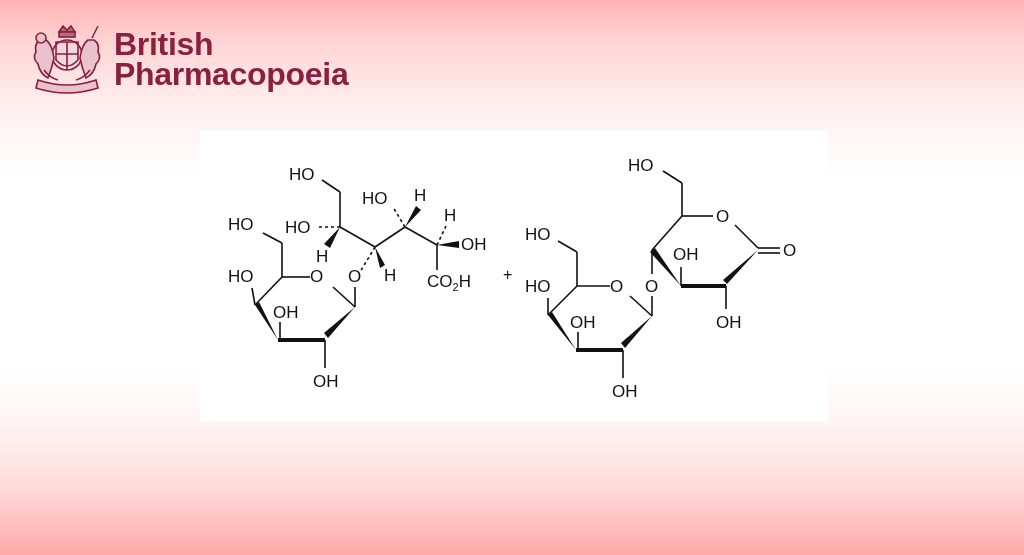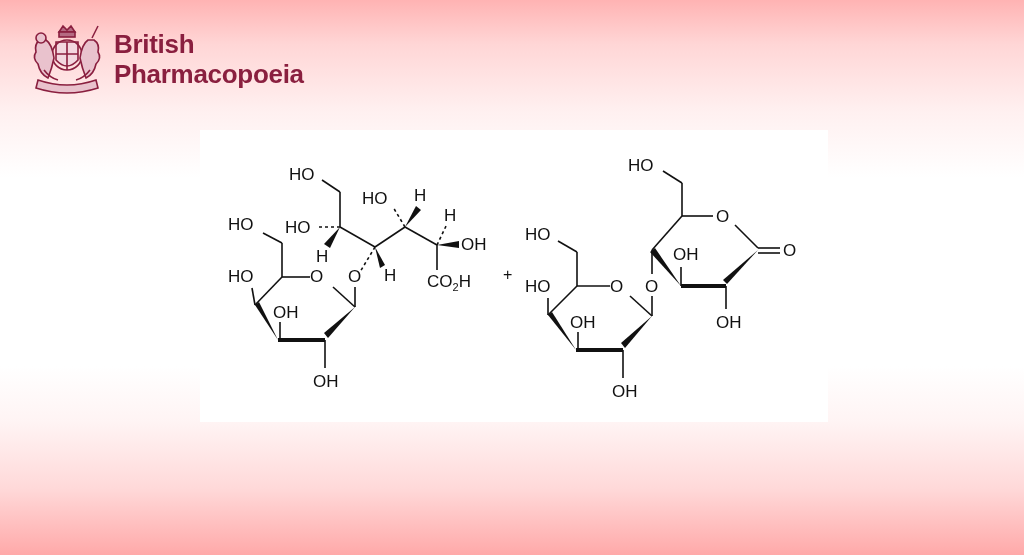--- a/index.html
+++ b/index.html
@@ -3,21 +3,21 @@
   <meta charset="utf-8">
   <style>
     html, body { margin: 0; padding: 0; }
     body {
       width: 1024px; height: 555px; overflow: hidden; position: relative;
       background: linear-gradient(to bottom, #ffb3b3 0%, #ffd6d6 8%, #fff0f0 20%, #ffffff 32%, #ffffff 66%, #fff4f4 76%, #ffd9d9 88%, #ffa9a9 100%);
       font-family: "Liberation Sans", sans-serif;
     }
     .logo { position: absolute; left: 28px; top: 22px; display: flex; align-items: center; }
     .crest { width: 78px; height: 74px; }
-    .logo-text { margin-left: 8px; color: #8a1f3f; font-weight: bold; font-size: 26px; line-height: 30px; letter-spacing: -0.3px; }
+    .logo-text { margin-left: 8px; color: #8a1f3f; font-weight: bold; font-size: 32px; line-height: 30px; letter-spacing: -0.3px; }
     .panel { position: absolute; left: 200px; top: 130px; width: 628px; height: 292px; background: #ffffff; }
     svg.chem { position: absolute; left: 0; top: 0; }
     svg.chem text { font-family: "Liberation Sans", sans-serif; font-size: 17px; fill: #111; }
     svg.chem .sub { font-size: 11px; }
   </style>
 </head>
 <body>
 
 <div class="logo">
   <svg class="crest" viewBox="0 0 78 74">

